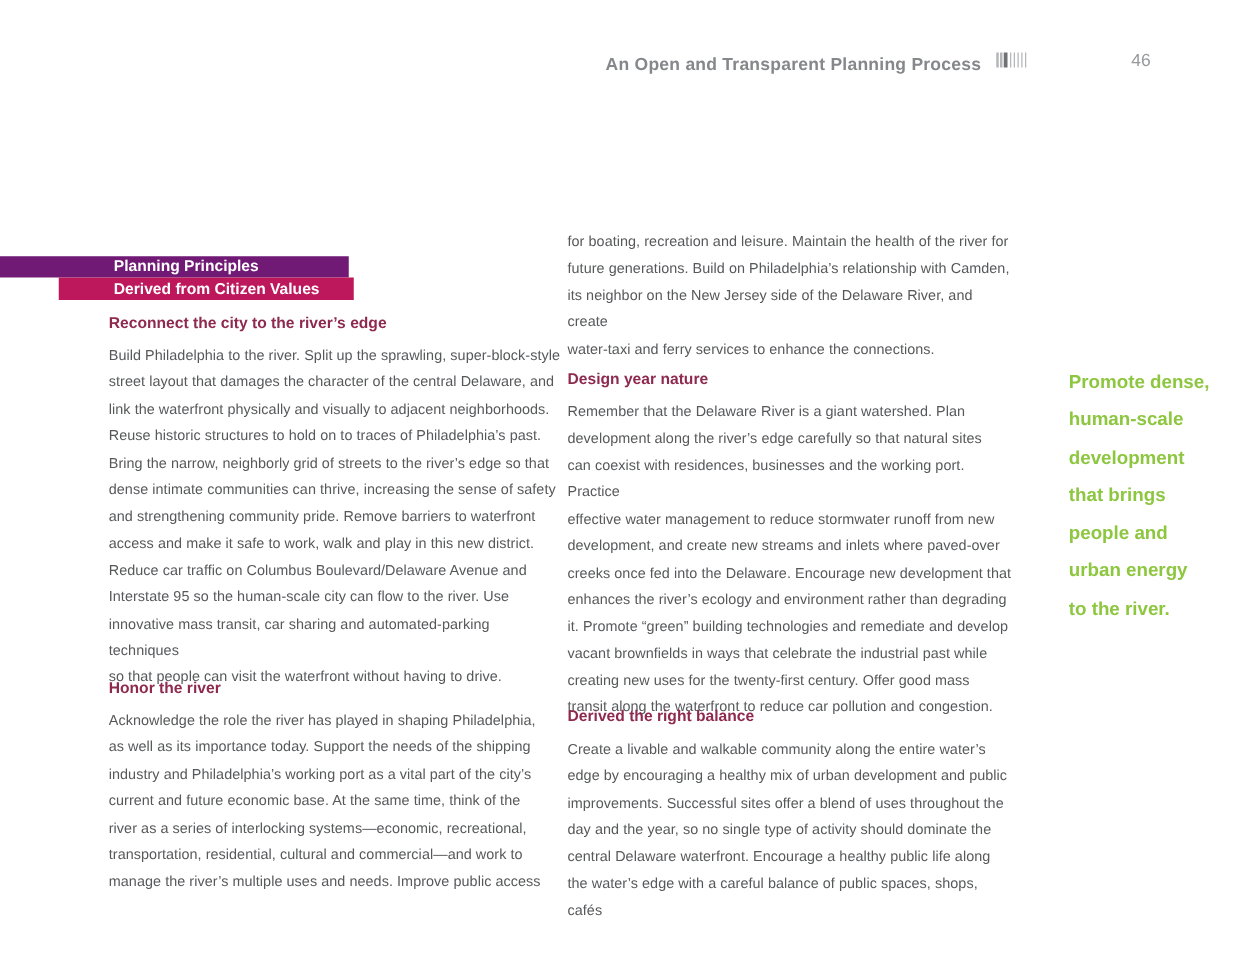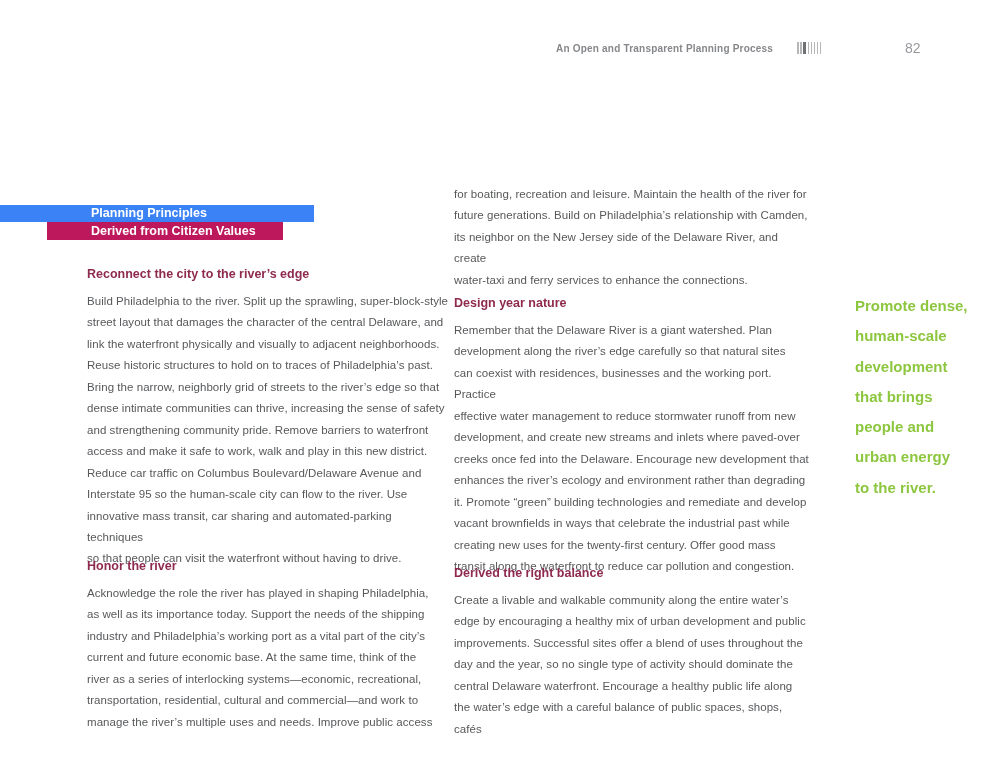--- a/index.html
+++ b/index.html
@@ -10,22 +10,22 @@
     height: 773px;
     background: #ffffff;
     font-family: "Liberation Sans", sans-serif;
     overflow: hidden;
   }
 
   
   .running-head {
     position: absolute;
     top: 43px;
-    right: 227px;
-    font-size: 10px;
+    right: 215px;
+    font-size: 14px;
     font-weight: bold;
     letter-spacing: 0.2px;
     color: #85878a;
     white-space: nowrap;
   }
   .barcode {
     position: absolute;
     top: 42px;
     left: 797px;
     height: 12px;
@@ -41,23 +41,23 @@
     left: 905px;
     font-size: 14px;
     color: #97999c;
   }
 
   
   .banner-top {
     position: absolute;
     top: 205px;
     left: 0;
-    width: 314px;
+    width: 279px;
     height: 17px;
-    background: #3b82f6;
+    background: #701a75;
   }
   .banner-top .txt {
     position: absolute;
     left: 91px;
     top: 0;
     line-height: 17px;
     font-size: 12.5px;
     font-weight: bold;
     color: #ffffff;
     white-space: nowrap;
@@ -92,21 +92,21 @@
     white-space: nowrap;
   }
   .bodytext {
     font-size: 11.5px;
     line-height: 21.45px;
     color: #57585a;
     white-space: pre-line;
     letter-spacing: 0.05px;
   }
 
-  .col-left  { left: 87px;  width: 362px; margin-top: 16px; }
+  .col-left  { left: 87px;  width: 362px; }
   .col-mid   { left: 454px; width: 358px; }
 
   .sec-left-1 { top: 250px; }
   .sec-left-2 { top: 542px; }
   .sec-mid-intro { top: 184px; }
   .sec-mid-1 { top: 295px; }
   .sec-mid-2 { top: 565px; }
 
   
   .pullquote {
@@ -131,21 +131,21 @@
   <span class="bar"></span>
   <span class="bar"></span>
   <span class="bar dark"></span>
   <span class="bar"></span>
   <span class="bar"></span>
   <span class="bar"></span>
   <span class="bar"></span>
   <span class="bar"></span>
 </div>
 
-<div class="folio">82</div>
+<div class="folio">46</div>
 
 <div class="banner-top">
   <span class="txt">Planning Principles</span>
 </div>
 <div class="banner-bottom">
   <span class="txt">Derived from Citizen Values</span>
 </div>
 
 <div class="section col-left sec-left-1">
   <h3>Reconnect the city to the river’s edge</h3>

